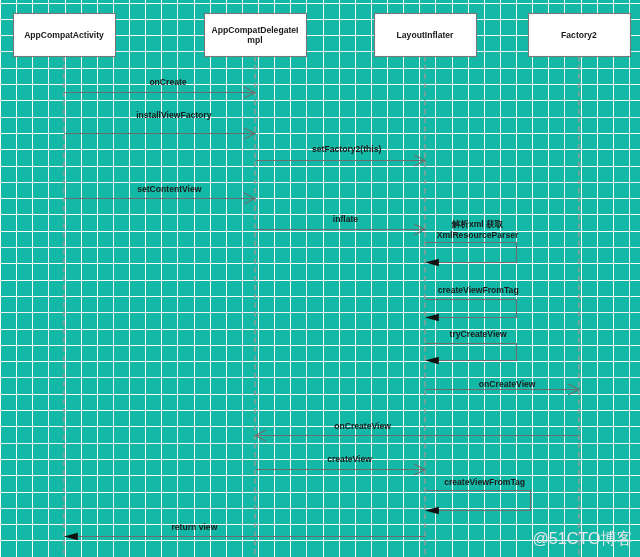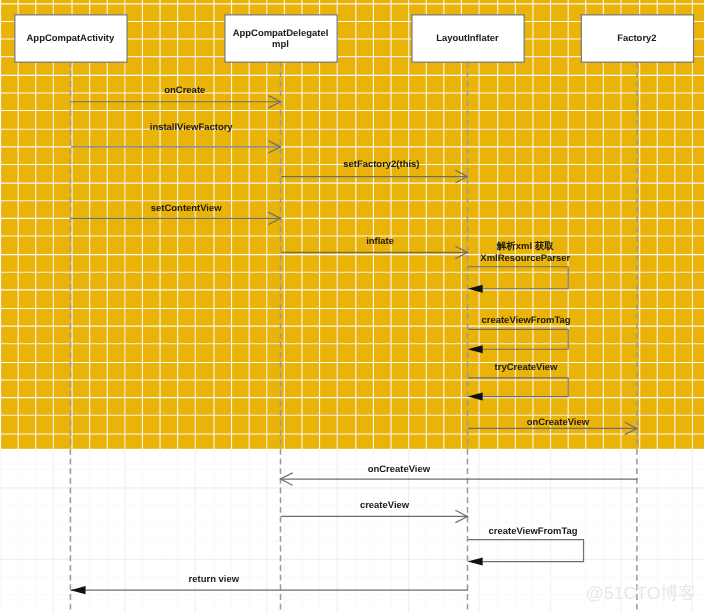--- a/index.html
+++ b/index.html
@@ -1,19 +1,19 @@
 <!DOCTYPE html>
 <html><head>
 <meta charset="utf-8">
 <title>AppCompatActivity setContentView sequence diagram</title>
 <style>
   html,body{margin:0;padding:0;background:#ffffff;}
   body{width:640px;height:557px;overflow:hidden;
        font-family:"Liberation Sans",sans-serif;}
-  #canvas{position:relative;width:640px;height:408px;background:#eab308;
+  #canvas{position:relative;width:640px;height:557px;background:#14b8a6;
           will-change:transform;}
   svg.layer{position:absolute;left:0;top:0;width:640px;height:557px;display:block;}
   .box{fill:#ffffff;stroke:#787878;stroke-width:1.1;}
   .boxlabel{font-size:8.6px;font-weight:bold;fill:#1a1a1a;text-anchor:middle;}
   .msglabel{font-size:8.6px;font-weight:bold;fill:#1a1a1a;text-anchor:middle;}
   .lifeline{stroke:#9a9a9a;stroke-width:1.4;stroke-dasharray:5.4 3.4;fill:none;}
   .msgline{stroke:#6e6e6e;stroke-width:1.1;fill:none;}
   .arrowopen{stroke:#6e6e6e;stroke-width:1.1;fill:none;}
   .arrowsolid{fill:#111111;stroke:none;}
   .gridline{stroke-width:1;}

